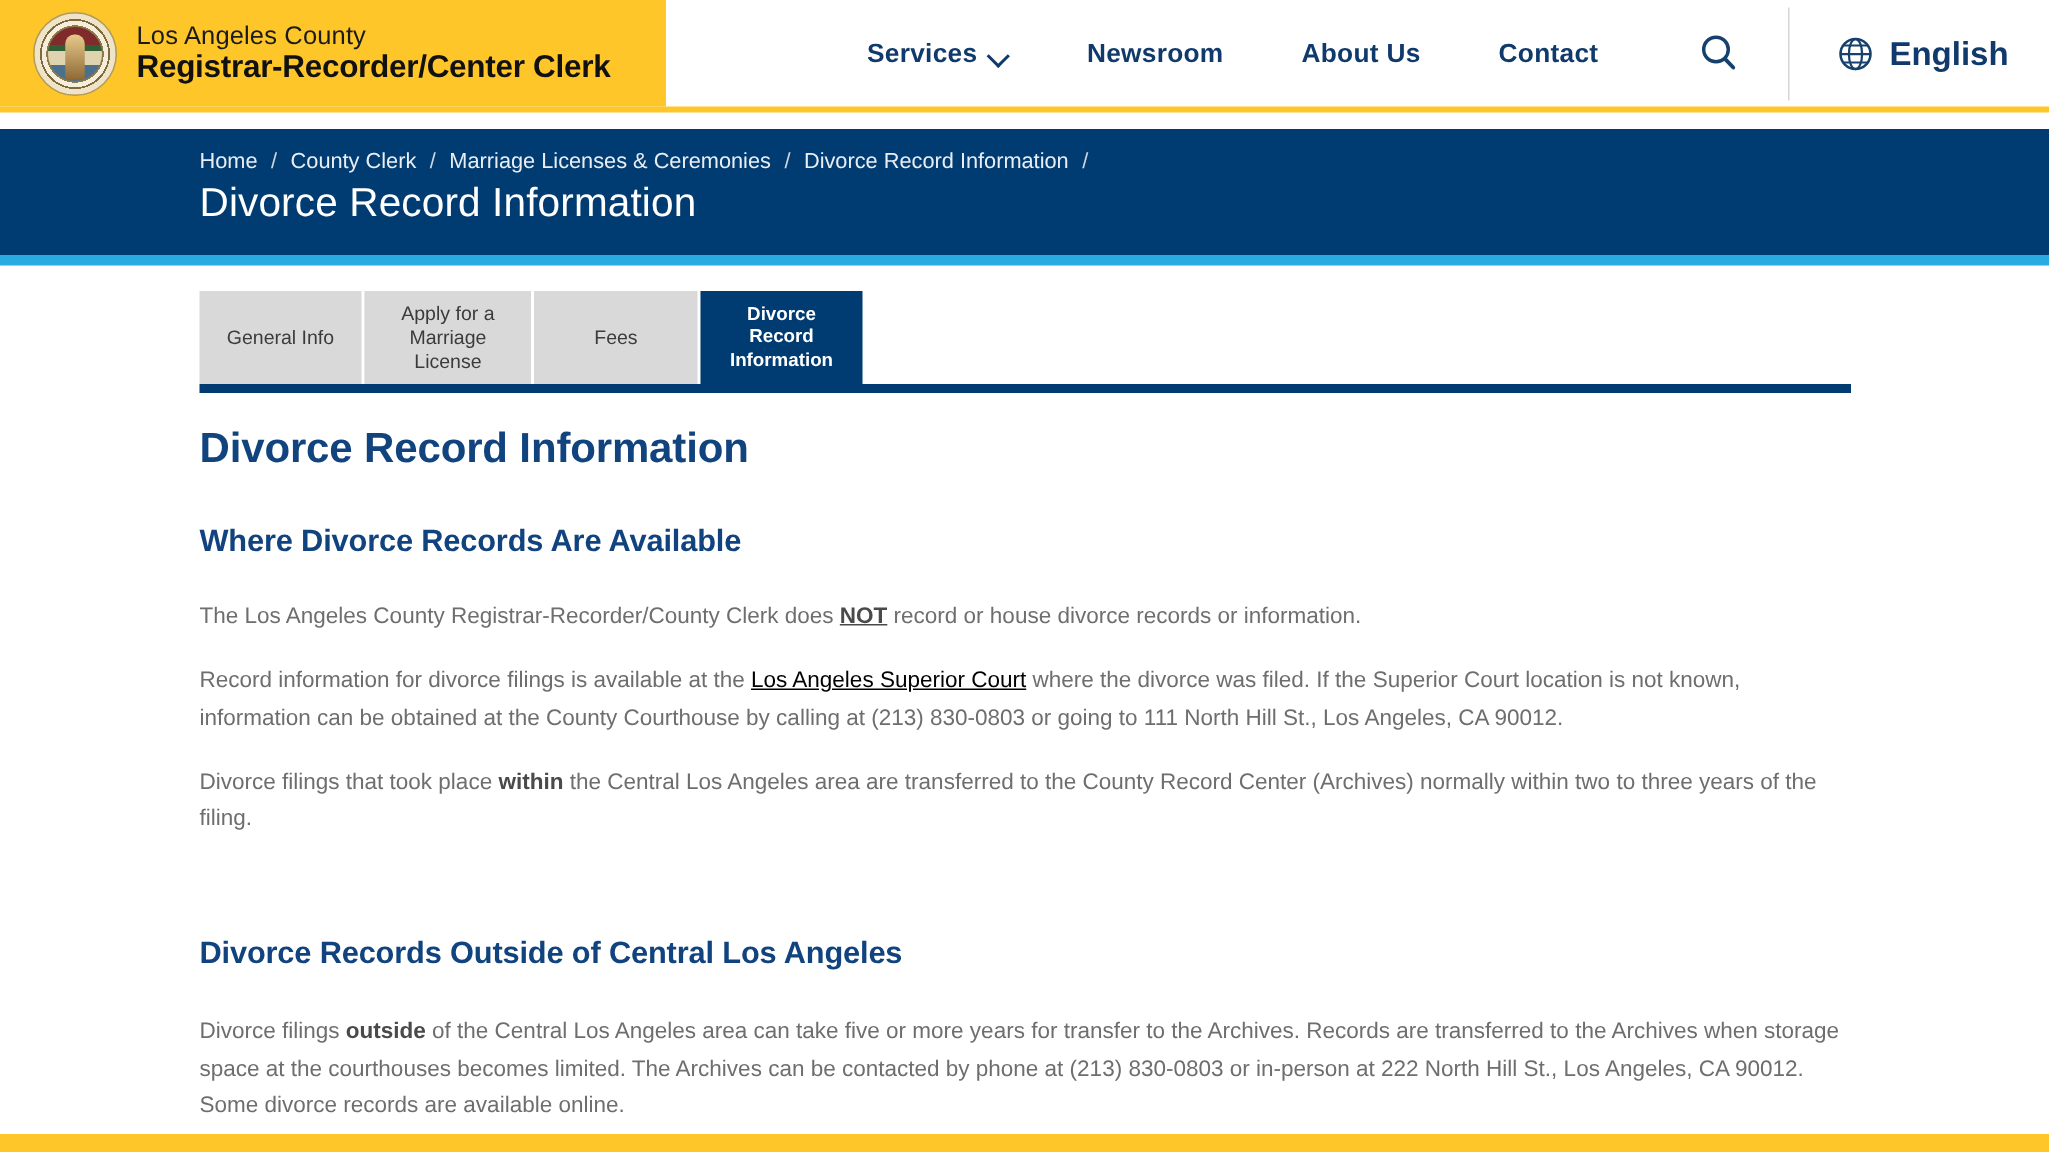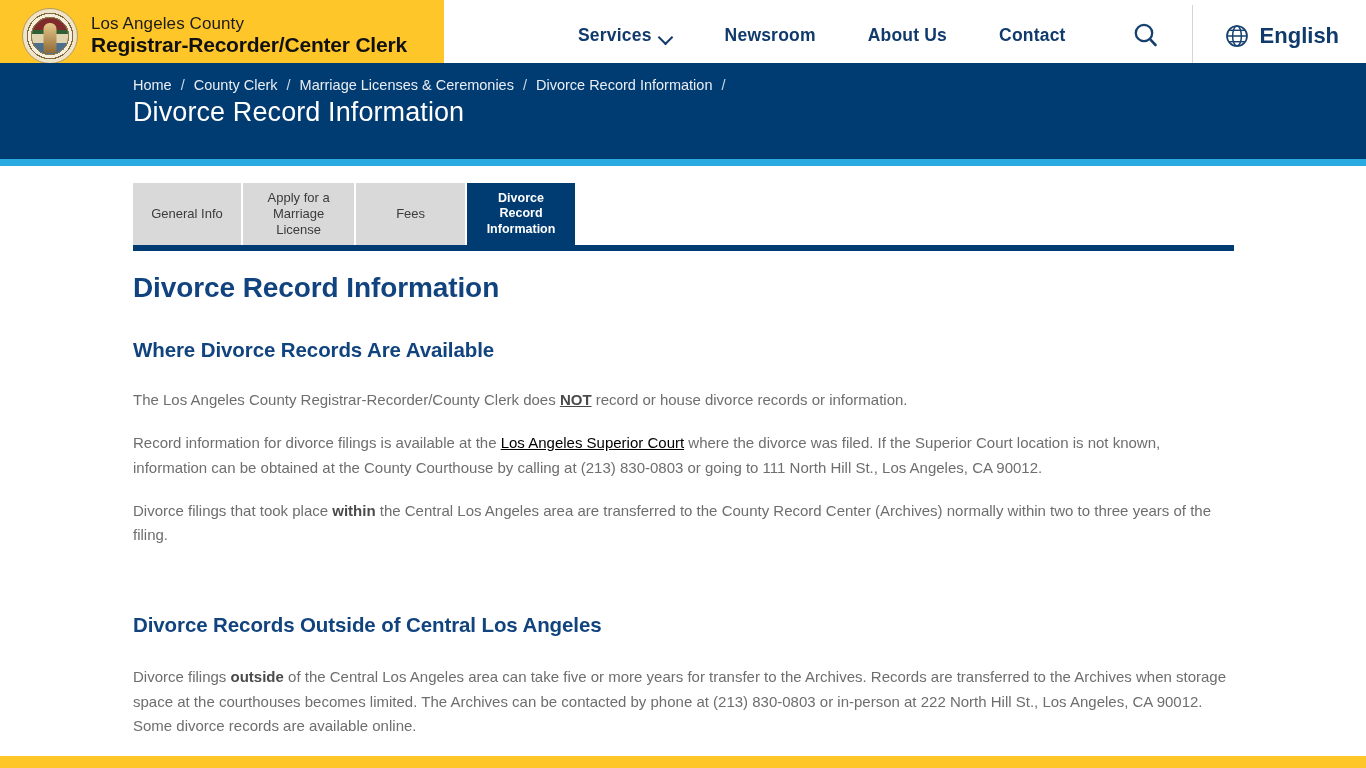--- a/index.html
+++ b/index.html
@@ -9,21 +9,21 @@
     width: 1366px; height: 768px;
     background: #ffffff;
     font-family: "Liberation Sans", sans-serif;
     overflow: hidden;
   }
 
   
   .header {
     position: relative;
     width: 1366px;
-    height: 63px;
+    height: 86px;
     background: #ffffff;
   }
   .header-yellow {
     position: absolute;
     left: 0; top: 0;
     width: 444px; height: 71px;
     background: #ffc629;
   }
   .header-yellow-strip {
     position: absolute;
@@ -148,21 +148,21 @@
     margin-left: 32px;
     color: #103a6b;
     font-size: 22px;
     font-weight: bold;
     cursor: pointer;
   }
 
   
   .banner {
     width: 1366px;
-    height: 96px;
+    height: 84px;
     background: #003b71;
     position: relative;
   }
   .banner-inner {
     padding-left: 133px;
     padding-top: 14px;
   }
   .crumbs {
     font-size: 14.5px;
     color: #e8eef5;

